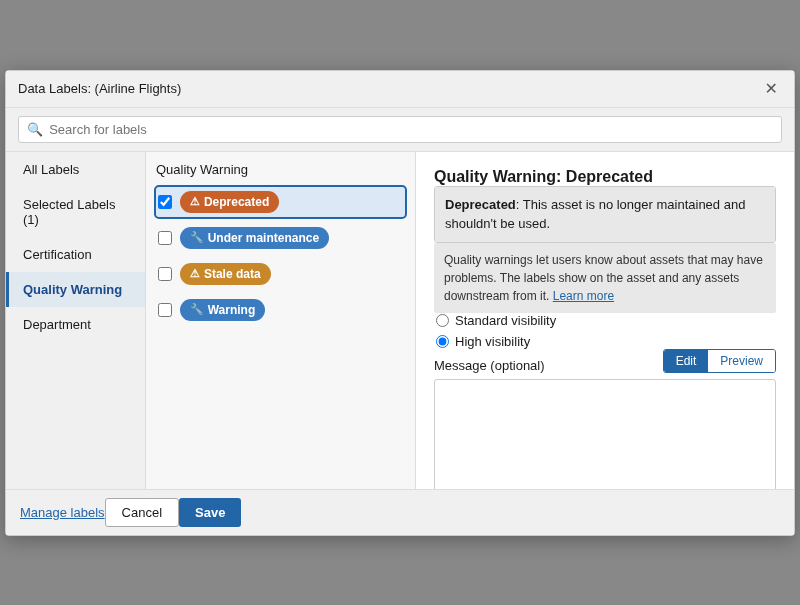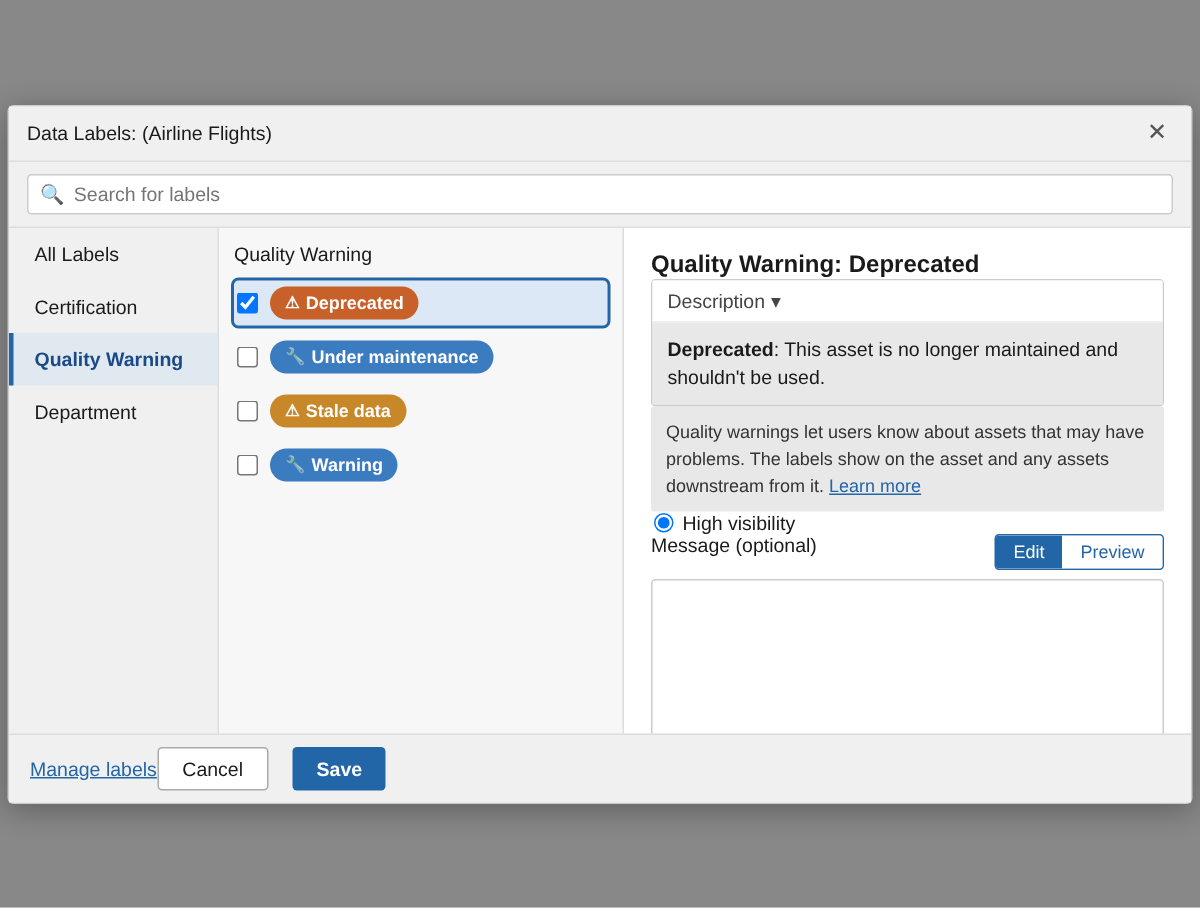--- a/index.html
+++ b/index.html
@@ -247,21 +247,21 @@
     .radio-row input[type="radio"] {
       cursor: pointer;
     }
     .message-section {
       display: flex;
       flex-direction: column;
       gap: 6px;
     }
     .message-header {
       display: flex;
-      align-items: flex-start;
+      align-items: flex-end;
       justify-content: space-between;
     }
     .message-label {
       font-size: 13px;
       color: #1a1a1a;
     }
     .tab-group {
       display: flex;
       border: 1px solid #2266a8;
       border-radius: 3px;
@@ -301,21 +301,21 @@
     .manage-labels-link {
       font-size: 13px;
       color: #2266a8;
       text-decoration: underline;
       cursor: pointer;
       background: none;
       border: none;
     }
     .footer-btns {
       display: flex;
-      gap: 16px;
+      gap: 0;
     }
     .btn-cancel {
       padding: 6px 16px;
       background: #fff;
       border: 1px solid #aaa;
       border-radius: 3px;
       font-size: 13px;
       cursor: pointer;
       color: #1a1a1a;
     }
@@ -347,20 +347,23 @@
     </div>
   </div>
 
   <div class="main-body">
 
     <div class="sidebar">
       <div class="sidebar-item">
         <span>All Labels</span>
       </div>
       <div class="sidebar-item">
+        <span>Selected Labels (1)</span>
+      </div>
+      <div class="sidebar-item">
         <span>Certification</span>
       </div>
       <div class="sidebar-item active">
         <span>Quality Warning</span>
       </div>
       <div class="sidebar-item">
         <span>Department</span>
       </div>
     </div>
 
@@ -397,35 +400,35 @@
           <span class="badge-icon">🔧</span>
           <span>Warning</span>
         </span>
       </div>
     </div>
 
     <div class="detail-panel">
       <div class="detail-title">Quality Warning: Deprecated</div>
 
       <div class="description-box">
-        <div class="description-header">
-          <span>Description</span>
-          <span>▾</span>
-        </div>
         <div class="description-body">
           <strong>Deprecated</strong><span>: This asset is no longer maintained and shouldn't be used.</span>
         </div>
       </div>
 
       <div class="info-box">
         <span>Quality warnings let users know about assets that may have problems. The labels show on the asset and any assets downstream from it.</span>
         <a>Learn more</a>
       </div>
 
       <div class="visibility-section">
+        <div class="radio-row">
+          <input type="radio" name="visibility" id="standard-vis" style="">
+          <label for="standard-vis">Standard visibility</label>
+        </div>
         <div class="radio-row">
           <input type="radio" name="visibility" id="high-vis" checked="" style="">
           <label for="high-vis">High visibility</label>
         </div>
       </div>
 
       <div class="message-section">
         <div class="message-header">
           <span class="message-label">Message (optional)</span>
           <div class="tab-group">

